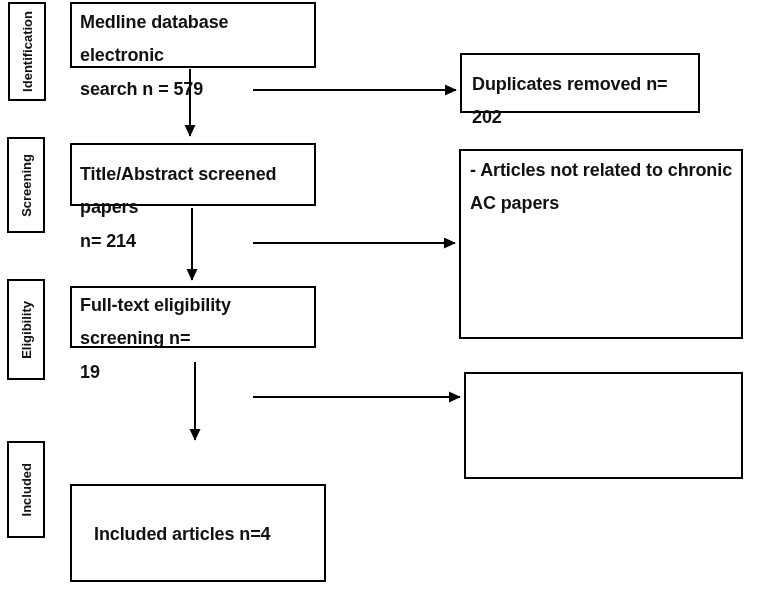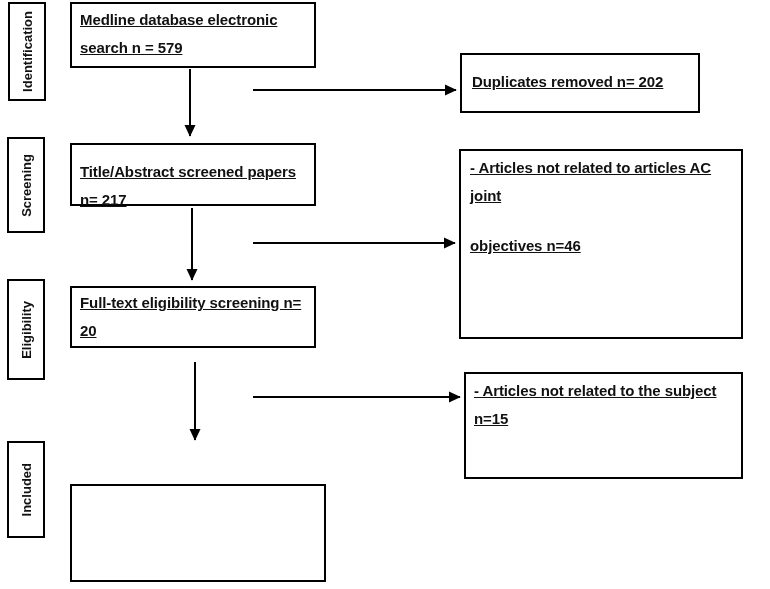--- a/index.html
+++ b/index.html
@@ -20,26 +20,25 @@
   }
   .box {
     position: absolute;
     box-sizing: border-box;
     border: 2px solid #000000;
     background: #ffffff;
   }
   .box-text {
     position: absolute;
     box-sizing: border-box;
-    font-size: 15px;
+    font-size: 18px;
     font-weight: 600;
     color: #111111;
     line-height: 1.85;
     letter-spacing: -0.1px;
-    text-decoration: underline;
   }
   .stage-label {
     position: absolute;
     box-sizing: border-box;
     border: 2px solid #000000;
     background: #ffffff;
     display: flex;
     align-items: center;
     justify-content: center;
   }
@@ -92,49 +91,47 @@
 
   <div class="box" style="left:70px; top:2px; width:246px; height:66px;"></div>
   <div class="box-text" style="left:80px; top:6px; width:230px;">
     <span class="excl-line">Medline database electronic</span>
     <span class="excl-line">search n = 579</span>
   </div>
 
   <div class="box" style="left:70px; top:143px; width:246px; height:63px;"></div>
   <div class="box-text" style="left:80px; top:158px; width:230px;">
     <span class="excl-line">Title/Abstract screened papers</span>
-    <span class="excl-line">n= 217</span>
+    <span class="excl-line">n= 214</span>
   </div>
 
   <div class="box" style="left:70px; top:286px; width:246px; height:62px;"></div>
   <div class="box-text" style="left:80px; top:289px; width:232px;">
     <span class="excl-line">Full-text eligibility screening n=</span>
-    <span class="excl-line">20</span>
+    <span class="excl-line">19</span>
   </div>
 
   <div class="box" style="left:70px; top:484px; width:256px; height:98px;"></div>
+  <div class="box-text" style="left:94px; top:518px; width:224px;">
+    <span class="excl-line">Included articles n=4</span>
+  </div>
 
   <div class="box" style="left:460px; top:53px; width:240px; height:60px;"></div>
   <div class="box-text" style="left:472px; top:68px; width:226px;">
     <span class="excl-line">Duplicates removed n= 202</span>
   </div>
 
   <div class="box" style="left:459px; top:149px; width:284px; height:190px;"></div>
   <div class="box-text" style="left:470px; top:154px; width:272px;">
-    <span class="excl-line">- Articles not related to articles AC joint</span>
+    <span class="excl-line">- Articles not related to chronic AC papers</span>
     <span class="excl-gap"></span>
     <span class="excl-gap"></span>
-    <span class="excl-line">objectives n=46</span>
   </div>
 
   <div class="box" style="left:464px; top:372px; width:279px; height:107px;"></div>
-  <div class="box-text" style="left:474px; top:377px; width:266px;">
-    <span class="excl-line">- Articles not related to the subject</span>
-    <span class="excl-line">n=15</span>
-  </div>
 
   <svg class="arrow-svg" viewBox="0 0 770 589" xmlns="http://www.w3.org/2000/svg">
     <defs>
       <marker id="arrowhead" markerWidth="7" markerHeight="7" refX="5.6" refY="3" orient="auto" markerUnits="strokeWidth">
         <path d="M0,0.2 L6,3 L0,5.8 z" fill="#000000"></path>
       </marker>
     </defs>
 
     <line x1="190" y1="69" x2="190" y2="136" stroke="#000000" stroke-width="2" marker-end="url(#arrowhead)"></line>
 

